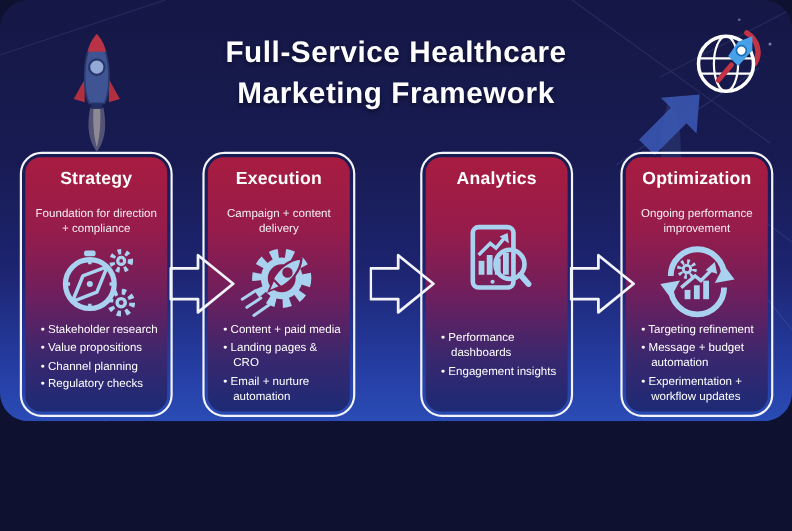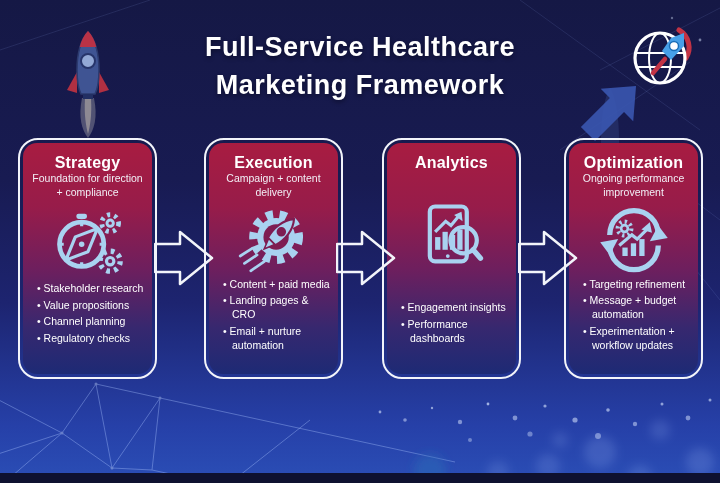--- a/index.html
+++ b/index.html
@@ -1,40 +1,41 @@
 <!DOCTYPE html>
 <html><head>
 <meta charset="utf-8">
 <style>
   html,body{margin:0;padding:0;background:#0e1130;}
   #stage{
-    position:relative;width:720px;height:473px;overflow:hidden;
+    position:relative;width:720px;height:383px;overflow:hidden;
     font-family:"Liberation Sans",sans-serif;
     background:linear-gradient(180deg,#151845 0%,#181b52 38%,#1d2470 64%,#2640a8 90%,#2a4cb4 100%);
+    border-radius:26px;
   }
   .layer{position:absolute;inset:0;}
   
   #main-title{
     position:absolute;top:28px;left:0;width:100%;text-align:center;
     color:#ffffff;font-weight:700;font-size:27px;line-height:38px;letter-spacing:.5px;
     text-shadow:0 2px 4px rgba(0,0,10,.45);z-index:3;
   }
   
   .card{
     position:absolute;top:138px;width:139px;height:241px;box-sizing:border-box;
     border:2px solid #f2f4fa;border-radius:20px;padding:3px;z-index:3;
   }
   .card-inner{
     width:100%;height:100%;box-sizing:border-box;border-radius:14px;
     background:linear-gradient(180deg,#a81c41 0%,#971c4a 28%,#6d1f5e 55%,#37286f 80%,#1d2a75 100%);
     display:flex;flex-direction:column;align-items:center;
     padding:11px 6px 10px;color:#ffffff;
   }
   .card-title{font-size:16px;font-weight:700;letter-spacing:.2px;}
-  .card-subtitle{font-size:10.5px;line-height:1.3;text-align:center;margin-top:0;color:#f2eff6;}
+  .card-subtitle{font-size:10.5px;line-height:1.3;text-align:center;margin-top:16px;color:#f2eff6;}
   .card-iconwrap{flex:1;display:flex;align-items:center;justify-content:center;}
   .card-bullets{list-style:none;margin:0 0 16px;padding:0 2px 0 8px;width:100%;box-sizing:border-box;}
   .card-bullets li{
     font-size:10.5px;line-height:1.33;margin:2.5px 0;color:#ffffff;
     padding-left:9px;text-indent:-9px;
   }
   .card-bullets li::before{content:"• ";}
   
   .flow-arrow{position:absolute;top:227px;width:60px;height:62px;z-index:4;}
   
@@ -156,21 +157,21 @@
       </div>
       <ul class="card-bullets">
         <li>Stakeholder research</li>
         <li>Value propositions</li>
         <li>Channel planning</li>
         <li>Regulatory checks</li>
       </ul>
     </div>
   </div>
 
-  <div class="card" style="left:204px">
+  <div class="card" style="left:184px">
     <div class="card-inner">
       <div class="card-title">Execution</div>
       <div class="card-subtitle">Campaign + content delivery</div>
       <div class="card-iconwrap">
         <svg width="76" height="76" viewBox="0 0 72 72">
           <circle cx="38" cy="36" r="21" fill="none" stroke="#a9d2f0" stroke-width="9" stroke-dasharray="6.5 6.2"></circle>
           <circle cx="38" cy="36" r="18" fill="#a9d2f0"></circle>
           <circle cx="38" cy="36" r="12" fill="#7e1d52"></circle>
           <g transform="translate(38,36) rotate(45)">
             <path d="M0,-24 C7,-16 8,-4 5,6 L-5,6 C-8,-4 -7,-16 0,-24 Z" fill="#a9d2f0" stroke="#7e1d52" stroke-width="2"></path>
@@ -203,22 +204,22 @@
             <rect x="34" y="36" width="5" height="14"></rect>
             <rect x="41" y="31" width="5" height="19"></rect>
           </g>
           <path d="M20,33 L30,23 L35,27 L44,16" stroke-width="3"></path>
           <polygon points="45,14 46,23 38,17" fill="#a9d2f0" stroke="none"></polygon>
           <circle cx="47" cy="41" r="12.5" stroke-width="4"></circle>
           <path d="M56,50 L63,58" stroke-width="5" stroke-linecap="round"></path>
         </svg>
       </div>
       <ul class="card-bullets">
+        <li>Performance dashboards</li>
         <li>Engagement insights</li>
-        <li>Performance dashboards</li>
       </ul>
     </div>
   </div>
 
   <div class="card" style="left:564px">
     <div class="card-inner">
       <div class="card-title">Optimization</div>
       <div class="card-subtitle">Ongoing performance improvement</div>
       <div class="card-iconwrap">
         <svg width="76" height="76" viewBox="0 0 72 72" fill="none" stroke="#a9d2f0">

